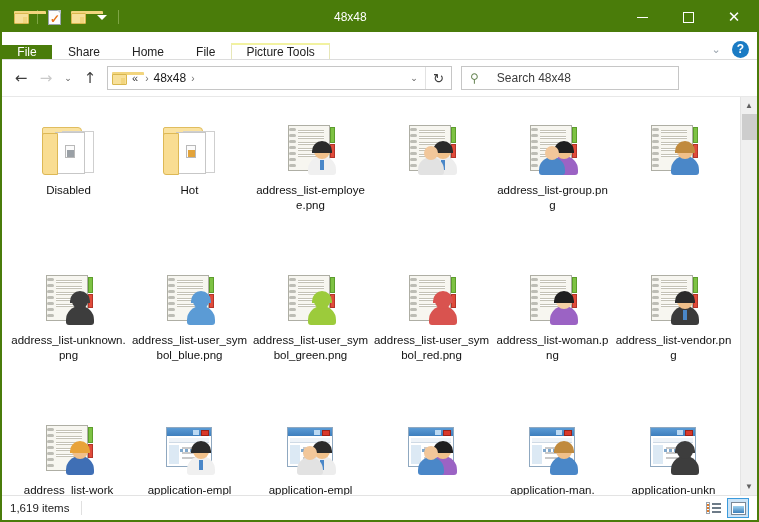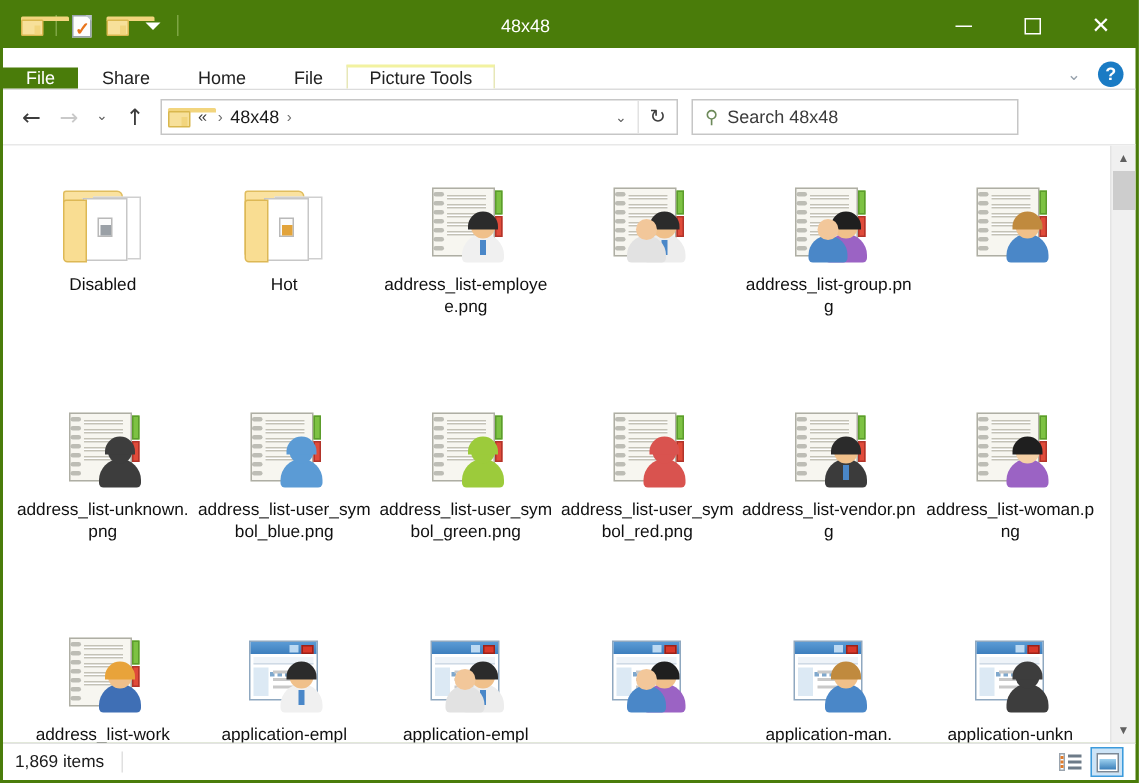--- a/index.html
+++ b/index.html
@@ -183,21 +183,21 @@
     color: #3d3d3d; font-size: 13px;
     font-family: "DejaVu Sans", sans-serif;
   }
   .searchbox {
     width: 218px; height: 24px; margin-left: 8px;
     border: 1px solid #c6c6c6; background: #ffffff;
     display: flex; align-items: center; gap: 6px;
     padding-left: 8px;
   }
   .search-ico { color: #6d8a5a; font-size: 12px; font-family: "DejaVu Sans", sans-serif; }
-  .search-ph { font-size: 12px; color: #3c3c3c; }
+  .search-ph { font-size: 12px; color: #3c3c3c; margin-left: 12px; }
 
   
   .content {
     flex: 1 1 auto; background: #ffffff;
     display: flex; position: relative; overflow: hidden;
     border-top: 1px solid #e8e8e8;
   }
   .filepane {
     flex: 1 1 auto; position: relative;
     padding: 10px 0 0 0;
@@ -803,59 +803,59 @@
                 <div class="lines">
                   <i></i>
                   <i></i>
                   <i></i>
                   <i></i>
                   <i></i>
                 </div>
                 <div class="tabg"></div>
                 <div class="tabr"></div>
                 <div class="person">
+                  <div class="body" style="background: rgb(155, 99, 196);"></div>
+                  <div class="head" style="background: rgb(245, 208, 165);"></div>
+                  <div class="hair" style="background: rgb(31, 31, 31);"></div>
+                </div>
+              </div>
+            </div>
+            <div class="label">address_list-woman.png</div>
+          </div>
+          <div class="cell">
+            <div class="thumb">
+              <div class="ico-ab">
+                <div class="paper"></div>
+                <div class="rings">
+                  <i></i>
+                  <i></i>
+                  <i></i>
+                  <i></i>
+                  <i></i>
+                  <i></i>
+                  <i></i>
+                </div>
+                <div class="lines">
+                  <i></i>
+                  <i></i>
+                  <i></i>
+                  <i></i>
+                  <i></i>
+                </div>
+                <div class="tabg"></div>
+                <div class="tabr"></div>
+                <div class="person">
                   <div class="body" style="background: rgb(59, 59, 59);"></div>
                   <div class="head" style="background: rgb(240, 192, 138);"></div>
                   <div class="hair" style="background: rgb(43, 43, 43);"></div>
                   <div style="position: absolute; left: 13px; top: 17px; width: 4px; height: 10px; background: rgb(74, 135, 200);"></div>
                 </div>
               </div>
             </div>
             <div class="label">address_list-vendor.png</div>
-          </div>
-          <div class="cell">
-            <div class="thumb">
-              <div class="ico-ab">
-                <div class="paper"></div>
-                <div class="rings">
-                  <i></i>
-                  <i></i>
-                  <i></i>
-                  <i></i>
-                  <i></i>
-                  <i></i>
-                  <i></i>
-                </div>
-                <div class="lines">
-                  <i></i>
-                  <i></i>
-                  <i></i>
-                  <i></i>
-                  <i></i>
-                </div>
-                <div class="tabg"></div>
-                <div class="tabr"></div>
-                <div class="person">
-                  <div class="body" style="background: rgb(155, 99, 196);"></div>
-                  <div class="head" style="background: rgb(245, 208, 165);"></div>
-                  <div class="hair" style="background: rgb(31, 31, 31);"></div>
-                </div>
-              </div>
-            </div>
-            <div class="label">address_list-woman.png</div>
           </div>
           <div class="cell">
             <div class="thumb">
               <div class="ico-ab">
                 <div class="paper"></div>
                 <div class="rings">
                   <i></i>
                   <i></i>
                   <i></i>
                   <i></i>
@@ -1021,21 +1021,21 @@
     </div>
 
     <div class="vscroll">
       <div class="sb-arrow">▲</div>
       <div class="sb-thumb"></div>
       <div class="sb-arrow sb-down">▼</div>
     </div>
   </div>
 
   <div class="statusbar">
-    <span class="status-text">1,869 items</span>
+    <span class="status-text">1,619 items</span>
     <span class="status-divider"></span>
     <div class="viewbtns">
       <div class="viewbtn">
         <div class="ico-details">
           <div class="col">
               <i></i>
               <i></i>
               <i></i>
             </div>
           <div class="ln" style="top:1px"></div>

